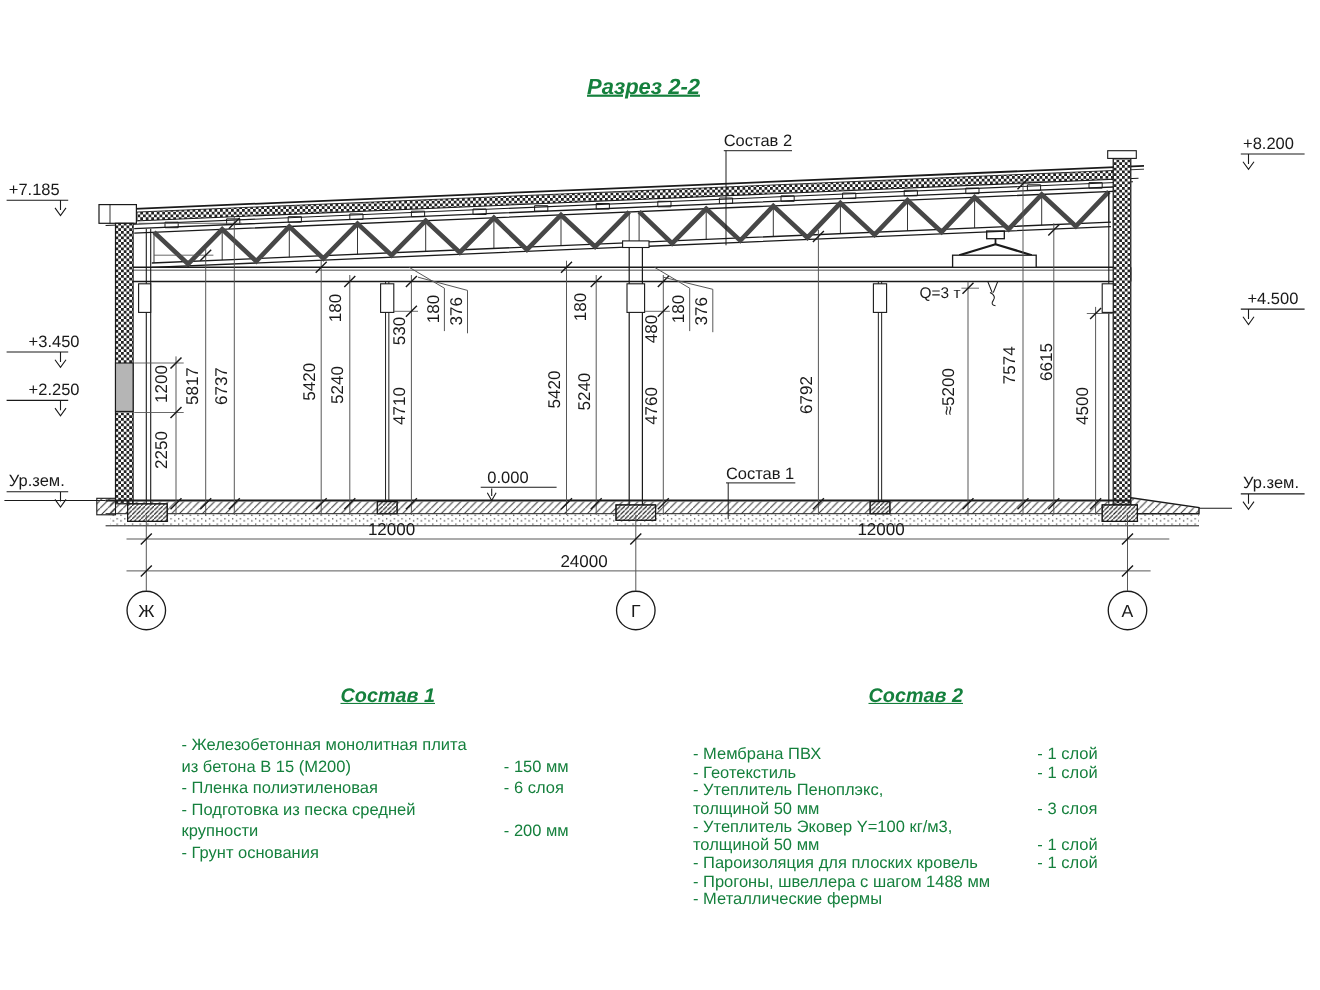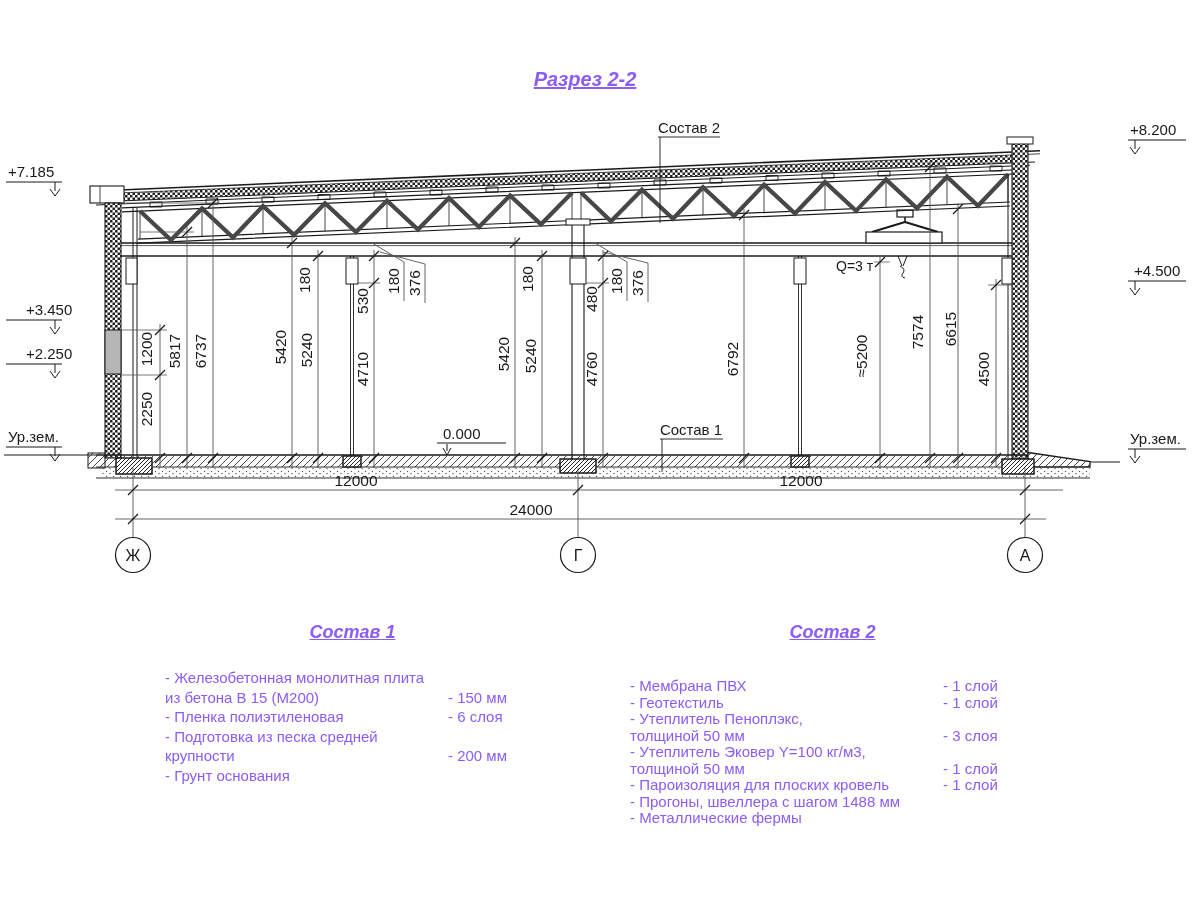--- a/index.html
+++ b/index.html
@@ -1,30 +1,30 @@
 <!DOCTYPE html>
 <html><head>
 <meta charset="utf-8">
 <style>
   html,body{margin:0;padding:0;background:#ffffff;}
   #canvas{position:relative;width:1200px;height:900px;background:#fff;overflow:hidden;
-          font-family:"Liberation Sans", sans-serif;color:#8b5cf6;}
+          font-family:"Liberation Sans", sans-serif;color:#15803d;}
   #drawing{position:absolute;left:0;top:0;}
   .title{position:absolute;left:490px;top:68px;width:190px;text-align:center;
          font-size:20px;font-weight:bold;font-style:italic;text-decoration:underline;}
   .legend-title{position:absolute;font-size:18px;font-weight:bold;font-style:italic;
                 text-decoration:underline;text-align:center;}
   #legend1-title{left:270px;top:622px;width:165px;}
   #legend2-title{left:750px;top:622px;width:165px;}
   .legend-body{position:absolute;font-size:15px;}
   #legend1-body{left:165px;top:668px;width:380px;line-height:19.5px;}
   #legend2-body{left:630px;top:678px;width:400px;line-height:16.5px;}
   .legend-item{position:relative;white-space:pre-line;}
   .legend-item .val{position:absolute;bottom:0;white-space:nowrap;}
-  #legend1-body .val{left:283px;text-align:center;}
+  #legend1-body .val{left:293px;text-align:center;}
   #legend2-body .val{left:313px;}
   svg text{fill:#1a1a1a;}
 </style>
 </head>
 <body>
 
 <div id="canvas">
 
   <div class="title">Разрез 2-2</div>
 

